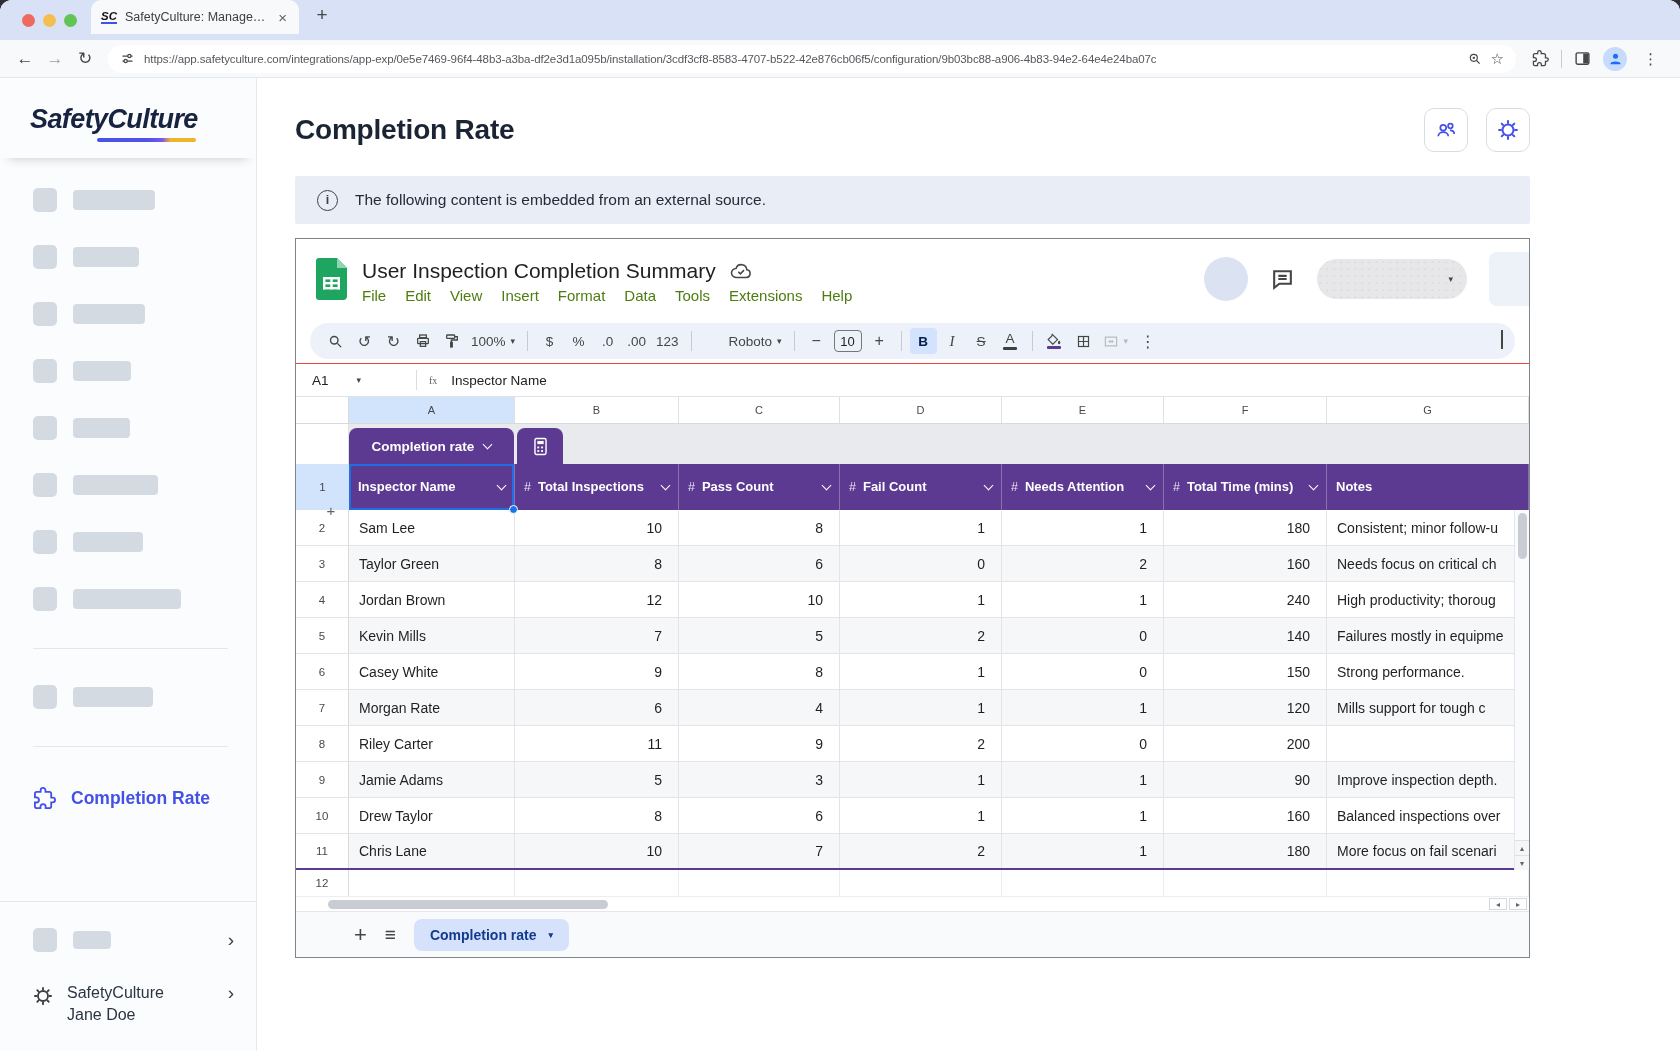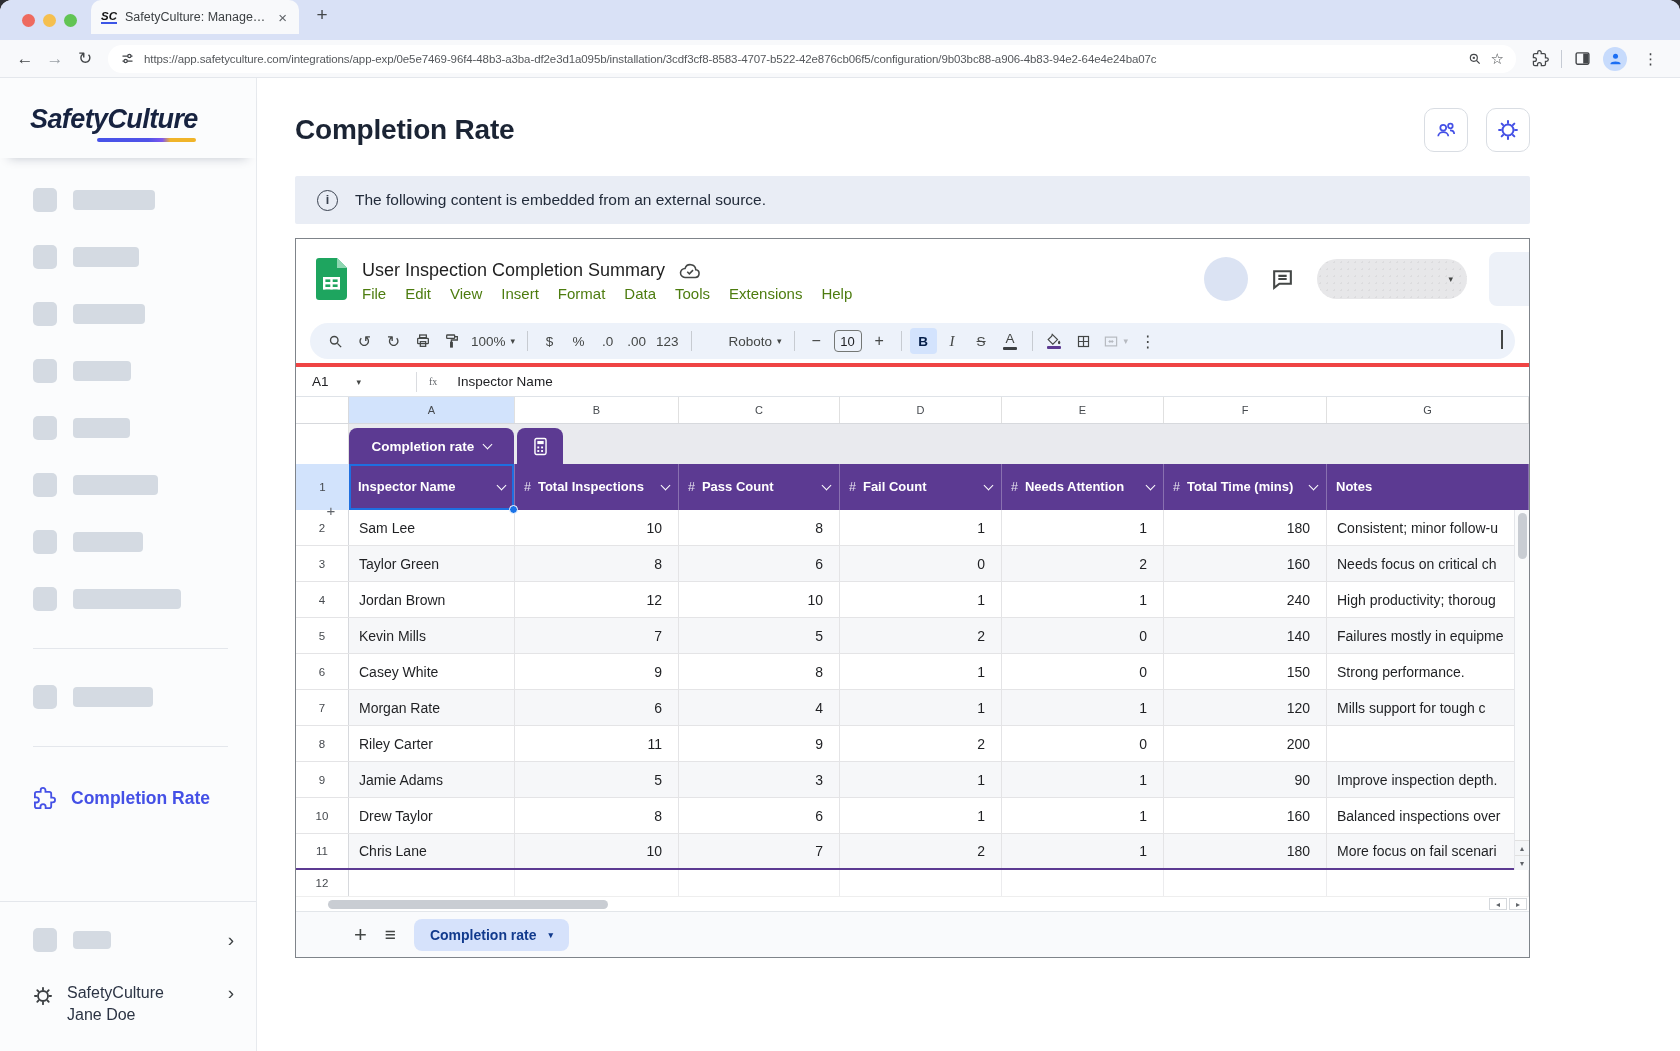--- a/index.html
+++ b/index.html
@@ -51,43 +51,43 @@
 .head-actions{display:flex;gap:18px}
 .hbtn{width:44px;height:44px;border:1px solid #d9dde3;border-radius:10px;background:#fff;display:flex;align-items:center;justify-content:center}
 .banner{margin-top:24px;height:48px;background:#e9edf5;display:flex;align-items:center;gap:17px;padding:0 22px;border-radius:2px}
 .info-i{width:21px;height:21px;border:1.7px solid #39414f;border-radius:50%;display:flex;align-items:center;justify-content:center;font-size:12.5px;font-weight:700;color:#39414f;flex:none}
 .banner-text{font-size:15.5px;color:#222b3a}
 
 .card{margin-top:14px;width:1235px;border:1px solid #7f848a;background:#fff;display:flex;flex-direction:column}
 .sheet-header{height:80px;display:flex;align-items:center;padding:0 0 0 20px;flex:none}
 .stitle-block{margin-left:15px;display:flex;flex-direction:column;gap:4px;padding-top:4px}
 .stitle-row{display:flex;align-items:center;gap:14px}
-.stitle{font-size:18px;color:#1f1f1f}
+.stitle{font-size:21px;color:#1f1f1f}
 .menubar{display:flex;gap:19px}
 .menu-item{font-size:15px;color:#4d7c0f}
 .sheet-right{margin-left:auto;display:flex;align-items:center;gap:22px}
 .avatar-ph{width:44px;height:44px;border-radius:50%;background:#dbe3f3}
 .share-ph{width:150px;height:40px;border-radius:20px;background:#e7e7e9;display:flex;align-items:center;justify-content:flex-end;padding-right:14px;color:#8a8d91;font-size:10px;background-image:radial-gradient(#dcdcde 1px,transparent 1px);background-size:7px 7px}
 .corner-ph{width:40px;height:54px;background:#edf1f8;border-radius:8px 0 0 8px;margin-left:0}
 .sheet-toolbar{height:44px;padding:0 14px;flex:none;display:flex;align-items:center}
 .tpill{flex:1;height:36px;background:#edf2fa;border-radius:18px;display:flex;align-items:center;padding:0 12px;gap:2px}
 .tbtn{min-width:27px;height:26px;border-radius:4px;display:flex;align-items:center;justify-content:center;color:#444746;font-size:13.5px;gap:3px;padding:0 4px}
 .tbtn.glyph{font-size:16px}
 .tbtn.active{background:#d3e3fd;color:#041e49;font-weight:700}
 .tdiv{width:1px;height:20px;background:#c7cbd1;margin:0 6px;flex:none}
 .fsbox{width:28px;height:22px;border:1px solid #747775;border-radius:4px;display:flex;align-items:center;justify-content:center;font-size:13px;color:#202124;margin:0 2px}
 .dd{font-size:9px;color:#444746;margin-left:2px}
 .abar{display:flex;flex-direction:column;align-items:center;line-height:1}
 .abar .bar{width:14px;height:3px;margin-top:1px;background:#3c4043;border-radius:1px}
 .abar .bar.purple{background:#5c3a92}
 .chev-up{width:8px;height:8px;border-left:2px solid #444746;border-top:2px solid #444746;transform:rotate(45deg) translate(2px,2px)}
-.formula-bar{height:34px;border-top:4px solid #ef4444;border-bottom:1px solid #dfe3e8;display:flex;align-items:center;padding-left:16px;flex:none}
+.formula-bar{height:34px;border-top:1px solid #ef4444;border-bottom:1px solid #dfe3e8;display:flex;align-items:center;padding-left:16px;flex:none}
 .namebox{width:92px;display:flex;align-items:center;gap:26px;font-size:13.5px;color:#202124}
 .fdiv{width:1px;height:20px;background:#dadce0;margin:0 12px}
-.fx{font-size:10px;color:#5f6368;font-family:"Liberation Serif",serif;margin-right:20px}
+.fx{font-size:10px;color:#5f6368;font-family:"Liberation Serif",serif;margin-right:14px}
 .fvalue{font-size:13.5px;color:#202124}
 
 .grid{position:relative;flex:none}
 .colhead{height:27px;display:flex;border-bottom:1px solid #d7d9dd;background:#fff}
 .corner{width:53px;flex:none;border-right:1px solid #d7d9dd}
 .colcell{display:flex;align-items:center;justify-content:center;font-size:11px;color:#45494e;border-right:1px solid #e0e0e0}
 .colcell.selcol{background:#d2e3fc}
 .c1{width:166px;flex:none}.c2{width:164px;flex:none}.c3{width:161px;flex:none}.c4{width:162px;flex:none}.c5{width:162px;flex:none}.c6{width:163px;flex:none}.c7{flex:1;min-width:0}
 .chiprow{height:40px;display:flex}
 .chip-spacer{width:53px;flex:none;border-right:1px solid #e0e0e0;background:#fff}

